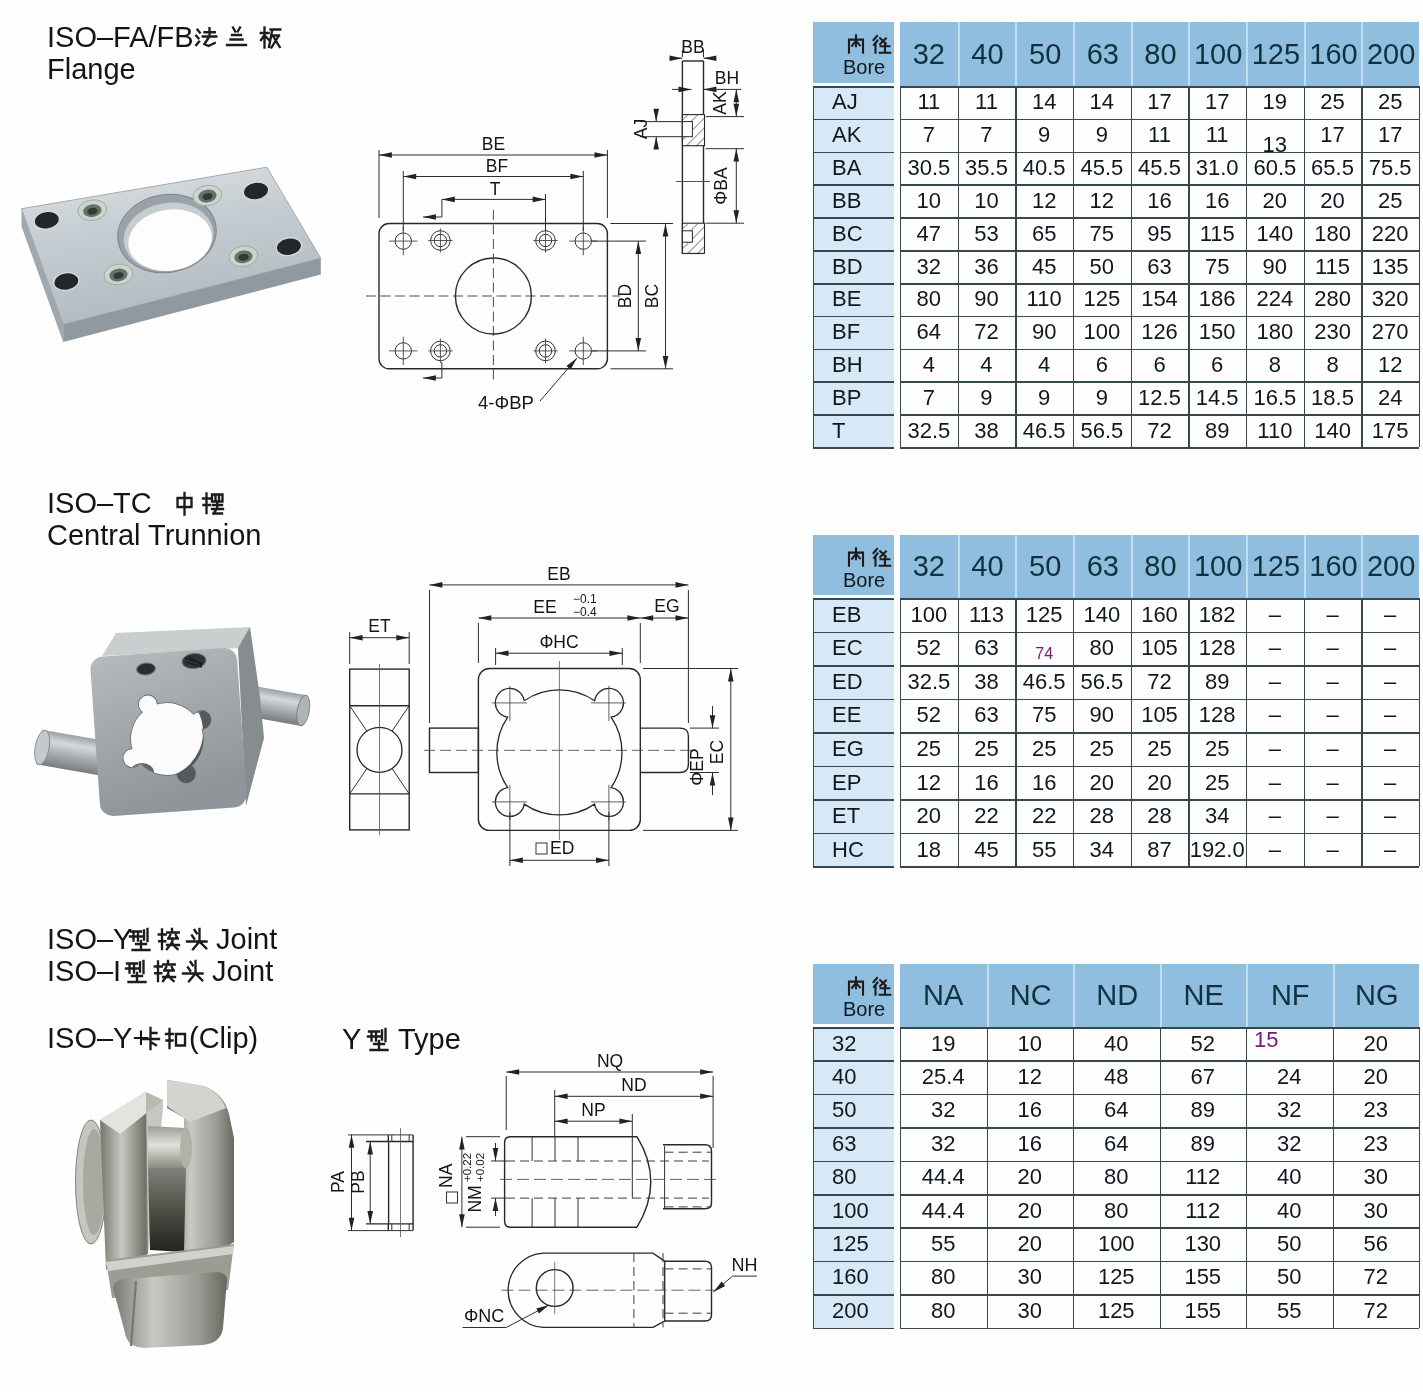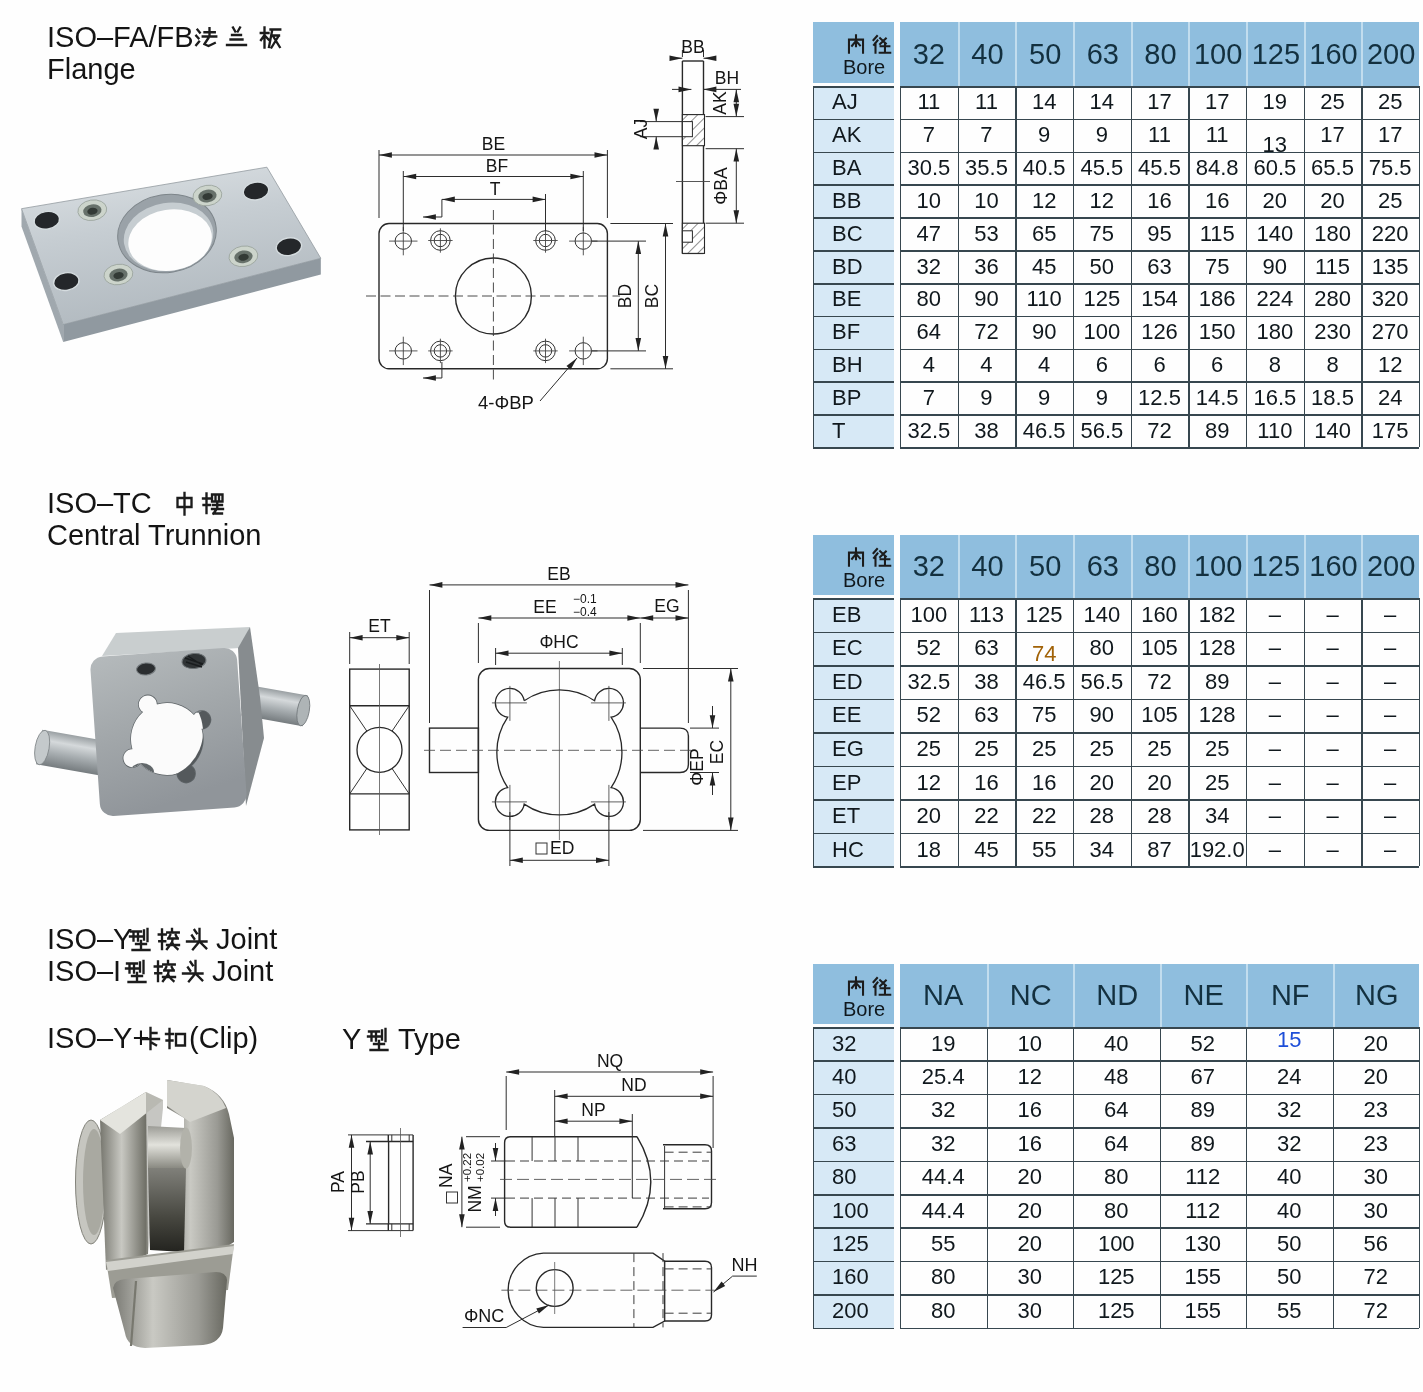--- a/index.html
+++ b/index.html
@@ -451,21 +451,21 @@
 <div style="position:absolute;left:317.68px;top:96.82px;width:57.67px;height:32.82px;box-sizing:border-box;display:flex;align-items:center;justify-content:center;font-size:22px;color:#10181d;">11</div>
 <div style="position:absolute;left:375.35px;top:96.82px;width:57.67px;height:32.82px;box-sizing:border-box;display:flex;align-items:center;justify-content:center;font-size:22px;color:#10181d;">11</div>
 <div style="position:absolute;left:433.02px;top:96.82px;width:57.67px;height:32.82px;box-sizing:border-box;display:flex;align-items:center;justify-content:center;font-size:22px;color:#10181d;margin-top:10px;">13</div>
 <div style="position:absolute;left:490.69px;top:96.82px;width:57.67px;height:32.82px;box-sizing:border-box;display:flex;align-items:center;justify-content:center;font-size:22px;color:#10181d;">17</div>
 <div style="position:absolute;left:548.36px;top:96.82px;width:57.67px;height:32.82px;box-sizing:border-box;display:flex;align-items:center;justify-content:center;font-size:22px;color:#10181d;">17</div>
 <div style="position:absolute;left:87.00px;top:129.64px;width:57.67px;height:32.82px;box-sizing:border-box;display:flex;align-items:center;justify-content:center;font-size:22px;color:#10181d;">30.5</div>
 <div style="position:absolute;left:144.67px;top:129.64px;width:57.67px;height:32.82px;box-sizing:border-box;display:flex;align-items:center;justify-content:center;font-size:22px;color:#10181d;">35.5</div>
 <div style="position:absolute;left:202.34px;top:129.64px;width:57.67px;height:32.82px;box-sizing:border-box;display:flex;align-items:center;justify-content:center;font-size:22px;color:#10181d;">40.5</div>
 <div style="position:absolute;left:260.01px;top:129.64px;width:57.67px;height:32.82px;box-sizing:border-box;display:flex;align-items:center;justify-content:center;font-size:22px;color:#10181d;">45.5</div>
 <div style="position:absolute;left:317.68px;top:129.64px;width:57.67px;height:32.82px;box-sizing:border-box;display:flex;align-items:center;justify-content:center;font-size:22px;color:#10181d;">45.5</div>
-<div style="position:absolute;left:375.35px;top:129.64px;width:57.67px;height:32.82px;box-sizing:border-box;display:flex;align-items:center;justify-content:center;font-size:22px;color:#10181d;">84.8</div>
+<div style="position:absolute;left:375.35px;top:129.64px;width:57.67px;height:32.82px;box-sizing:border-box;display:flex;align-items:center;justify-content:center;font-size:22px;color:#10181d;">31.0</div>
 <div style="position:absolute;left:433.02px;top:129.64px;width:57.67px;height:32px;box-sizing:border-box;display:flex;align-items:center;justify-content:center;font-size:22px;color:#10181d;">60.5</div>
 <div style="position:absolute;left:490.69px;top:129.64px;width:57.67px;height:32.82px;box-sizing:border-box;display:flex;align-items:center;justify-content:center;font-size:22px;color:#10181d;">65.5</div>
 <div style="position:absolute;left:548.36px;top:129.64px;width:57.67px;height:32.82px;box-sizing:border-box;display:flex;align-items:center;justify-content:center;font-size:22px;color:#10181d;">75.5</div>
 <div style="position:absolute;left:87.00px;top:162.46px;width:57.67px;height:32.82px;box-sizing:border-box;display:flex;align-items:center;justify-content:center;font-size:22px;color:#10181d;">10</div>
 <div style="position:absolute;left:144.67px;top:162.46px;width:57.67px;height:32.82px;box-sizing:border-box;display:flex;align-items:center;justify-content:center;font-size:22px;color:#10181d;">10</div>
 <div style="position:absolute;left:202.34px;top:162.46px;width:57.67px;height:32.82px;box-sizing:border-box;display:flex;align-items:center;justify-content:center;font-size:22px;color:#10181d;">12</div>
 <div style="position:absolute;left:260.01px;top:162.46px;width:57.67px;height:32.82px;box-sizing:border-box;display:flex;align-items:center;justify-content:center;font-size:22px;color:#10181d;">12</div>
 <div style="position:absolute;left:317.68px;top:162.46px;width:57.67px;height:32.82px;box-sizing:border-box;display:flex;align-items:center;justify-content:center;font-size:22px;color:#10181d;">16</div>
 <div style="position:absolute;left:375.35px;top:162.46px;width:57.67px;height:32.82px;box-sizing:border-box;display:flex;align-items:center;justify-content:center;font-size:22px;color:#10181d;">16</div>
 <div style="position:absolute;left:433.02px;top:162.46px;width:57.67px;height:32.82px;box-sizing:border-box;display:flex;align-items:center;justify-content:center;font-size:22px;color:#10181d;">20</div>
@@ -597,21 +597,21 @@
 <div style="position:absolute;left:144.67px;top:63.00px;width:57.67px;height:33.55px;box-sizing:border-box;display:flex;align-items:center;justify-content:center;font-size:22px;color:#10181d;">113</div>
 <div style="position:absolute;left:202.34px;top:63.00px;width:57.67px;height:33.55px;box-sizing:border-box;display:flex;align-items:center;justify-content:center;font-size:22px;color:#10181d;">125</div>
 <div style="position:absolute;left:260.01px;top:63.00px;width:57.67px;height:33.55px;box-sizing:border-box;display:flex;align-items:center;justify-content:center;font-size:22px;color:#10181d;">140</div>
 <div style="position:absolute;left:317.68px;top:63.00px;width:57.67px;height:33.55px;box-sizing:border-box;display:flex;align-items:center;justify-content:center;font-size:22px;color:#10181d;">160</div>
 <div style="position:absolute;left:375.35px;top:63.00px;width:57.67px;height:33.55px;box-sizing:border-box;display:flex;align-items:center;justify-content:center;font-size:22px;color:#10181d;">182</div>
 <div style="position:absolute;left:433.02px;top:63.00px;width:57.67px;height:33.55px;box-sizing:border-box;display:flex;align-items:center;justify-content:center;font-size:22px;color:#10181d;">–</div>
 <div style="position:absolute;left:490.69px;top:63.00px;width:57.67px;height:33.55px;box-sizing:border-box;display:flex;align-items:center;justify-content:center;font-size:22px;color:#10181d;">–</div>
 <div style="position:absolute;left:548.36px;top:63.00px;width:57.67px;height:33.55px;box-sizing:border-box;display:flex;align-items:center;justify-content:center;font-size:22px;color:#10181d;">–</div>
 <div style="position:absolute;left:87.00px;top:96.55px;width:57.67px;height:33.55px;box-sizing:border-box;display:flex;align-items:center;justify-content:center;font-size:22px;color:#10181d;">52</div>
 <div style="position:absolute;left:144.67px;top:96.55px;width:57.67px;height:33.55px;box-sizing:border-box;display:flex;align-items:center;justify-content:center;font-size:22px;color:#10181d;">63</div>
-<div style="position:absolute;left:202.34px;top:96.55px;width:57.67px;height:44px;box-sizing:border-box;display:flex;align-items:center;justify-content:center;font-size:22px;color:#a16207;">74</div>
+<div style="position:absolute;left:202.34px;top:96.55px;width:57.67px;height:44px;box-sizing:border-box;display:flex;align-items:center;justify-content:center;font-size:16px;color:#701a75;">74</div>
 <div style="position:absolute;left:260.01px;top:96.55px;width:57.67px;height:33.55px;box-sizing:border-box;display:flex;align-items:center;justify-content:center;font-size:22px;color:#10181d;">80</div>
 <div style="position:absolute;left:317.68px;top:96.55px;width:57.67px;height:33.55px;box-sizing:border-box;display:flex;align-items:center;justify-content:center;font-size:22px;color:#10181d;">105</div>
 <div style="position:absolute;left:375.35px;top:96.55px;width:57.67px;height:33.55px;box-sizing:border-box;display:flex;align-items:center;justify-content:center;font-size:22px;color:#10181d;">128</div>
 <div style="position:absolute;left:433.02px;top:96.55px;width:57.67px;height:33.55px;box-sizing:border-box;display:flex;align-items:center;justify-content:center;font-size:22px;color:#10181d;">–</div>
 <div style="position:absolute;left:490.69px;top:96.55px;width:57.67px;height:33.55px;box-sizing:border-box;display:flex;align-items:center;justify-content:center;font-size:22px;color:#10181d;">–</div>
 <div style="position:absolute;left:548.36px;top:96.55px;width:57.67px;height:33.55px;box-sizing:border-box;display:flex;align-items:center;justify-content:center;font-size:22px;color:#10181d;">–</div>
 <div style="position:absolute;left:87.00px;top:130.10px;width:57.67px;height:33.55px;box-sizing:border-box;display:flex;align-items:center;justify-content:center;font-size:22px;color:#10181d;">32.5</div>
 <div style="position:absolute;left:144.67px;top:130.10px;width:57.67px;height:33.55px;box-sizing:border-box;display:flex;align-items:center;justify-content:center;font-size:22px;color:#10181d;">38</div>
 <div style="position:absolute;left:202.34px;top:130.10px;width:57.67px;height:33.55px;box-sizing:border-box;display:flex;align-items:center;justify-content:center;font-size:22px;color:#10181d;">46.5</div>
 <div style="position:absolute;left:260.01px;top:130.10px;width:57.67px;height:33.55px;box-sizing:border-box;display:flex;align-items:center;justify-content:center;font-size:22px;color:#10181d;">56.5</div>
@@ -713,21 +713,21 @@
 <div style="position:absolute;left:0;top:163.20px;width:81px;height:33.40px;background:#d7e9f6;box-sizing:border-box;border-left:1px solid #37474f;display:flex;align-items:center;padding-left:18px;font-size:22px;color:#10181d;">63</div>
 <div style="position:absolute;left:0;top:196.60px;width:81px;height:33.40px;background:#d7e9f6;box-sizing:border-box;border-left:1px solid #37474f;display:flex;align-items:center;padding-left:18px;font-size:22px;color:#10181d;">80</div>
 <div style="position:absolute;left:0;top:230.00px;width:81px;height:33.40px;background:#d7e9f6;box-sizing:border-box;border-left:1px solid #37474f;display:flex;align-items:center;padding-left:18px;font-size:22px;color:#10181d;">100</div>
 <div style="position:absolute;left:0;top:263.40px;width:81px;height:33.40px;background:#d7e9f6;box-sizing:border-box;border-left:1px solid #37474f;display:flex;align-items:center;padding-left:18px;font-size:22px;color:#10181d;">125</div>
 <div style="position:absolute;left:0;top:296.80px;width:81px;height:33.40px;background:#d7e9f6;box-sizing:border-box;border-left:1px solid #37474f;display:flex;align-items:center;padding-left:18px;font-size:22px;color:#10181d;">160</div>
 <div style="position:absolute;left:0;top:330.20px;width:81px;height:33.40px;background:#d7e9f6;box-sizing:border-box;border-left:1px solid #37474f;display:flex;align-items:center;padding-left:18px;font-size:22px;color:#10181d;">200</div>
 <div style="position:absolute;left:87.00px;top:63.00px;width:86.50px;height:33.40px;box-sizing:border-box;display:flex;align-items:center;justify-content:center;font-size:22px;color:#10181d;">19</div>
 <div style="position:absolute;left:173.50px;top:63.00px;width:86.50px;height:33.40px;box-sizing:border-box;display:flex;align-items:center;justify-content:center;font-size:22px;color:#10181d;">10</div>
 <div style="position:absolute;left:260.00px;top:63.00px;width:86.50px;height:33.40px;box-sizing:border-box;display:flex;align-items:center;justify-content:center;font-size:22px;color:#10181d;">40</div>
 <div style="position:absolute;left:346.50px;top:63.00px;width:86.50px;height:33.40px;box-sizing:border-box;display:flex;align-items:center;justify-content:center;font-size:22px;color:#10181d;">52</div>
-<div style="position:absolute;left:433.00px;top:63.00px;width:86.50px;height:25px;box-sizing:border-box;display:flex;align-items:center;justify-content:center;font-size:22px;color:#1d4ed8;">15</div>
+<div style="position:absolute;left:410px;top:63.00px;width:86.50px;height:25px;box-sizing:border-box;display:flex;align-items:center;justify-content:center;font-size:22px;color:#701a75;">15</div>
 <div style="position:absolute;left:519.50px;top:63.00px;width:86.50px;height:33.40px;box-sizing:border-box;display:flex;align-items:center;justify-content:center;font-size:22px;color:#10181d;">20</div>
 <div style="position:absolute;left:87.00px;top:96.40px;width:86.50px;height:33.40px;box-sizing:border-box;display:flex;align-items:center;justify-content:center;font-size:22px;color:#10181d;">25.4</div>
 <div style="position:absolute;left:173.50px;top:96.40px;width:86.50px;height:33.40px;box-sizing:border-box;display:flex;align-items:center;justify-content:center;font-size:22px;color:#10181d;">12</div>
 <div style="position:absolute;left:260.00px;top:96.40px;width:86.50px;height:33.40px;box-sizing:border-box;display:flex;align-items:center;justify-content:center;font-size:22px;color:#10181d;">48</div>
 <div style="position:absolute;left:346.50px;top:96.40px;width:86.50px;height:33.40px;box-sizing:border-box;display:flex;align-items:center;justify-content:center;font-size:22px;color:#10181d;">67</div>
 <div style="position:absolute;left:433.00px;top:96.40px;width:86.50px;height:33.40px;box-sizing:border-box;display:flex;align-items:center;justify-content:center;font-size:22px;color:#10181d;">24</div>
 <div style="position:absolute;left:519.50px;top:96.40px;width:86.50px;height:33.40px;box-sizing:border-box;display:flex;align-items:center;justify-content:center;font-size:22px;color:#10181d;">20</div>
 <div style="position:absolute;left:87.00px;top:129.80px;width:86.50px;height:33.40px;box-sizing:border-box;display:flex;align-items:center;justify-content:center;font-size:22px;color:#10181d;">32</div>
 <div style="position:absolute;left:173.50px;top:129.80px;width:86.50px;height:33.40px;box-sizing:border-box;display:flex;align-items:center;justify-content:center;font-size:22px;color:#10181d;">16</div>
 <div style="position:absolute;left:260.00px;top:129.80px;width:86.50px;height:33.40px;box-sizing:border-box;display:flex;align-items:center;justify-content:center;font-size:22px;color:#10181d;">64</div>

